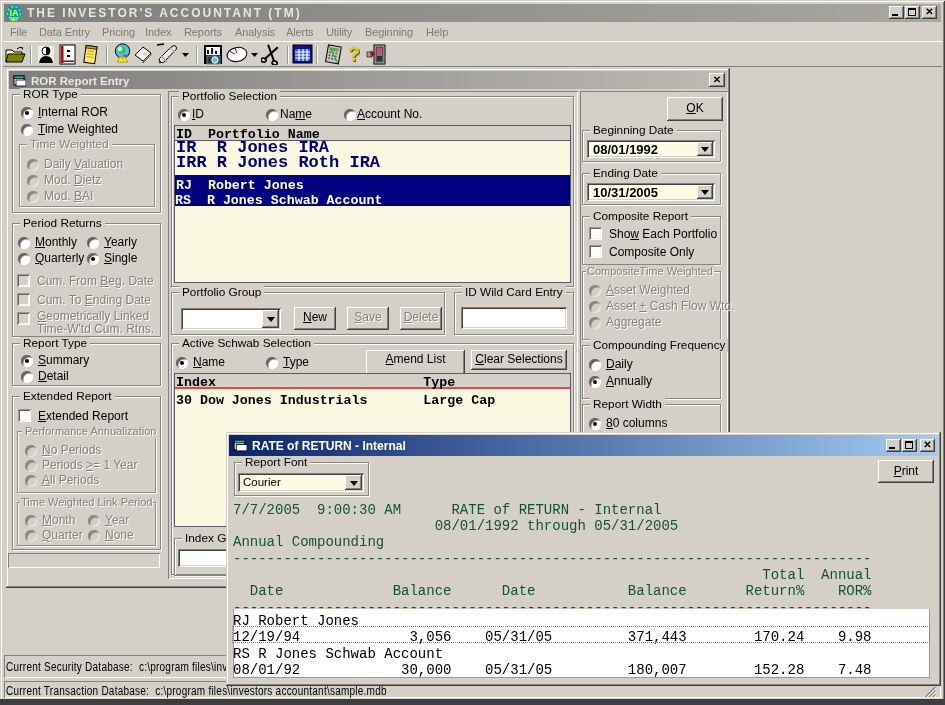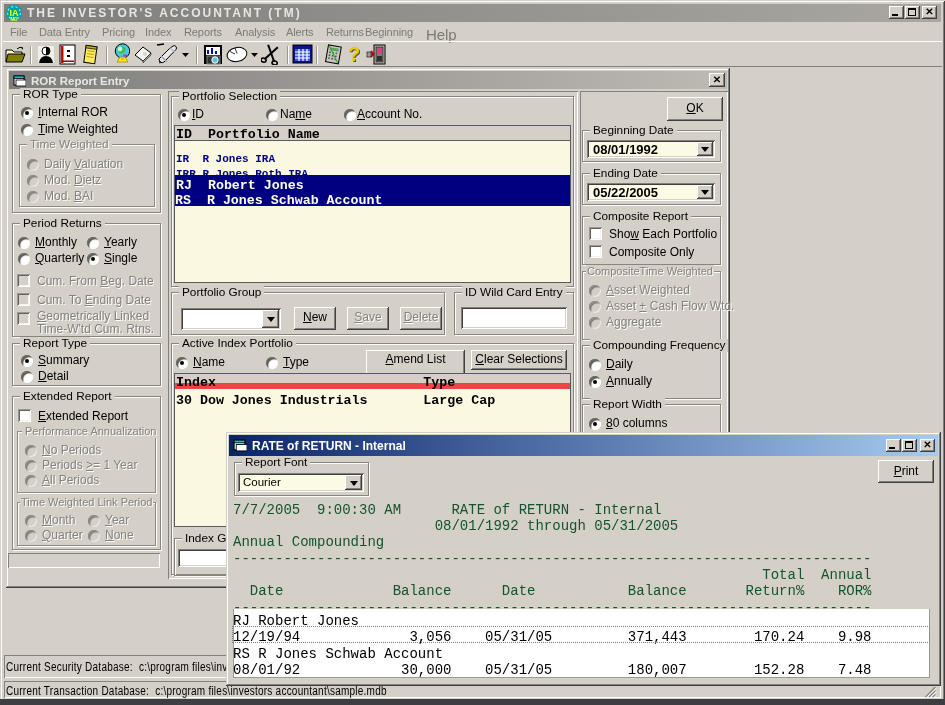--- a/index.html
+++ b/index.html
@@ -46,23 +46,23 @@
   </div>
 <div class="bt" style="left:922px;top:6px;width:15px;height:13px;font-size:10px;font-weight:bold;line-height:12px">✕</div>
 
 <div class="abs" style="left:10px;top:26px;font-size:11px;color:#7c7a75;letter-spacing:-.1px">File</div>
 <div class="abs" style="left:39px;top:26px;font-size:11px;color:#7c7a75;letter-spacing:-.1px">Data Entry</div>
 <div class="abs" style="left:102px;top:26px;font-size:11px;color:#7c7a75;letter-spacing:-.1px">Pricing</div>
 <div class="abs" style="left:145px;top:26px;font-size:11px;color:#7c7a75;letter-spacing:-.1px">Index</div>
 <div class="abs" style="left:184px;top:26px;font-size:11px;color:#7c7a75;letter-spacing:-.1px">Reports</div>
 <div class="abs" style="left:235px;top:26px;font-size:11px;color:#7c7a75;letter-spacing:-.1px">Analysis</div>
 <div class="abs" style="left:286px;top:26px;font-size:11px;color:#7c7a75;letter-spacing:-.1px">Alerts</div>
-<div class="abs" style="left:326px;top:26px;font-size:11px;color:#7c7a75;letter-spacing:-.1px">Returns</div>
+<div class="abs" style="left:326px;top:26px;font-size:11px;color:#7c7a75;letter-spacing:-.1px">Utility</div>
 <div class="abs" style="left:365px;top:26px;font-size:11px;color:#7c7a75;letter-spacing:-.1px">Beginning</div>
-<div class="abs" style="left:426px;top:26px;font-size:15px;color:#7c7a75;letter-spacing:-.1px">Help</div>
+<div class="abs" style="left:426px;top:26px;font-size:11px;color:#7c7a75;letter-spacing:-.1px">Help</div>
 
 <div class="abs" style="left:3px;top:41px;width:939px;height:26px;border-top:1px solid #fff;border-bottom:1px solid #808080"></div>
 <div class="tbsep" style="left:30px"></div>
 <div class="tbsep" style="left:106px"></div>
 <div class="tbsep" style="left:196px"></div>
 <div class="tbsep" style="left:287px"></div>
 <div class="tbsep" style="left:316px"></div>
 
 <svg class="abs" style="left:4px;top:45px" width="23" height="20" viewBox="0 0 23 20">
  <path d="M2 17 L2 5 L8 5 L10 7 L18 7 L18 9 Z" fill="#fdf7c8" stroke="#000"></path>
@@ -263,68 +263,68 @@
     <div class="gl">Portfolio Selection</div>
   </div>
 <span class="rd on" style="left:178px;top:109px"></span>
 <div class="lb" style="left:192px;top:108px"><u>I</u>D</div>
 <span class="rd" style="left:266px;top:109px"></span>
 <div class="lb" style="left:280px;top:108px">Na<u>m</u>e</div>
 <span class="rd" style="left:344px;top:109px"></span>
 <div class="lb" style="left:357px;top:108px"><u>A</u>ccount No.</div>
 <div class="abs" style="left:174px;top:125px;width:397px;height:158px;background:#faf8e0;border:1px solid #585b66"></div>
 <div class="abs mono" style="left:175px;top:126px;width:395px;height:15px;background:#d4d0c8;border-bottom:1px solid #585b66;font-weight:bold;font-size:13.3px;color:#000;white-space:pre;line-height:18px;text-indent:1px">ID  Portfolio Name</div>
-<div class="abs mono" style="left:176px;top:152px;font-weight:bold;font-size:11px;color:#000080;white-space:pre;line-height:15px">IR  R Jones IRA
+<div class="abs mono" style="left:176px;top:140px;font-weight:bold;font-size:17px;color:#000080;white-space:pre;line-height:15px">IR  R Jones IRA
 IRR R Jones Roth IRA</div>
 <div class="abs mono" style="left:175px;top:175px;width:395px;height:31px;background:#000080;font-weight:bold;font-size:13.3px;color:#fffff0;white-space:pre;line-height:15px;text-indent:1px;padding-top:3px">RJ  Robert Jones
 RS  R Jones Schwab Account</div>
 
 <div class="abs gb" style="left:171px;top:292px;width:274px;height:43px">
     <div class="gl">Portfolio Group</div>
   </div>
 <div class="abs inp" style="left:181px;top:308px;width:100px;height:22px"></div>
 <div class="dbtn" style="left:262px;top:310px;width:17px;height:18px"></div>
 <div class="bt" style="left:294px;top:307px;width:42px;height:23px"><u>N</u>ew</div>
 <div class="bt dis" style="left:347px;top:307px;width:42px;height:23px"><u>S</u>ave</div>
 <div class="bt dis" style="left:400px;top:307px;width:42px;height:23px"><u>D</u>elete</div>
 <div class="abs gb" style="left:454px;top:292px;width:120px;height:43px">
     <div class="gl">ID Wild Card Entry</div>
   </div>
 <div class="abs inp" style="left:461px;top:307px;width:106px;height:22px"></div>
 
 <div class="abs gb" style="left:171px;top:343px;width:403px;height:232px">
-    <div class="gl">Active Index Portfolio</div>
+    <div class="gl">Active Schwab Selection</div>
   </div>
 <span class="rd on" style="left:176px;top:357px"></span>
 <div class="lb" style="left:193px;top:356px"><u>N</u>ame</div>
 <span class="rd" style="left:266px;top:357px"></span>
 <div class="lb" style="left:283px;top:356px"><u>T</u>ype</div>
 <div class="bt" style="left:366px;top:350px;width:99px;height:36px;line-height:19px"><u>A</u>mend List</div>
 <div class="bt" style="left:471px;top:350px;width:96px;height:20px;line-height:19px"><u>C</u>lear Selections</div>
 <div class="abs" style="left:174px;top:373px;width:397px;height:154px;background:#faf8e0;border:1px solid #585b66"></div>
-<div class="abs mono" style="left:175px;top:374px;width:395px;height:15px;background:#d4d0c8;border-bottom:6px solid #ef4444;font-weight:bold;font-size:13.3px;color:#000;white-space:pre;line-height:18px;text-indent:1px">Index                          Type</div>
+<div class="abs mono" style="left:175px;top:374px;width:395px;height:15px;background:#d4d0c8;border-bottom:2px solid #ef4444;font-weight:bold;font-size:13.3px;color:#000;white-space:pre;line-height:18px;text-indent:1px">Index                          Type</div>
 <div class="abs mono" style="left:176px;top:392.5px;font-weight:bold;font-size:13.3px;color:#000;white-space:pre;line-height:15px">30 Dow Jones Industrials       Large Cap</div>
 <div class="abs gb" style="left:174px;top:538px;width:220px;height:38px">
     <div class="gl">Index Group</div>
   </div>
 <div class="abs inp" style="left:178px;top:549px;width:120px;height:18px"></div>
 
 <div class="abs sunk1" style="left:580px;top:91px;width:148px;height:488px"></div>
 <div class="bt" style="left:667px;top:97px;width:56px;height:24px;line-height:23px"><u>O</u>K</div>
 <div class="abs gb" style="left:582px;top:130px;width:139px;height:32px">
     <div class="gl">Beginning Date</div>
   </div>
 <div class="abs inp cream" style="left:587px;top:140px;width:128px;height:18px"></div>
 <div class="abs" style="left:593px;top:142px;font-size:13px;font-weight:bold">08/01/1992</div>
 <div class="dbtn" style="left:697px;top:142px;width:16px;height:14px"></div>
 <div class="abs gb" style="left:582px;top:173px;width:139px;height:32px">
     <div class="gl">Ending Date</div>
   </div>
 <div class="abs inp cream" style="left:587px;top:183px;width:128px;height:18px"></div>
-<div class="abs" style="left:593px;top:185px;font-size:13px;font-weight:bold">05/22/2005</div>
+<div class="abs" style="left:593px;top:185px;font-size:13px;font-weight:bold">10/31/2005</div>
 <div class="dbtn" style="left:697px;top:185px;width:16px;height:14px"></div>
 <div class="abs gb" style="left:582px;top:216px;width:139px;height:49px">
     <div class="gl">Composite Report</div>
   </div>
 <span class="cb" style="left:589px;top:227px"></span>
 <div class="lb" style="left:609px;top:228px">Sho<u>w</u> Each Portfolio</div>
 <span class="cb" style="left:589px;top:245px"></span>
 <div class="lb" style="left:609px;top:246px">Composite Only</div>
 <div class="abs gb gbd" style="left:582px;top:271px;width:139px;height:69px">
     <div class="gl dis" style="font-size:11px;left:3px;padding:0 1px">CompositeTime Weighted</div>

